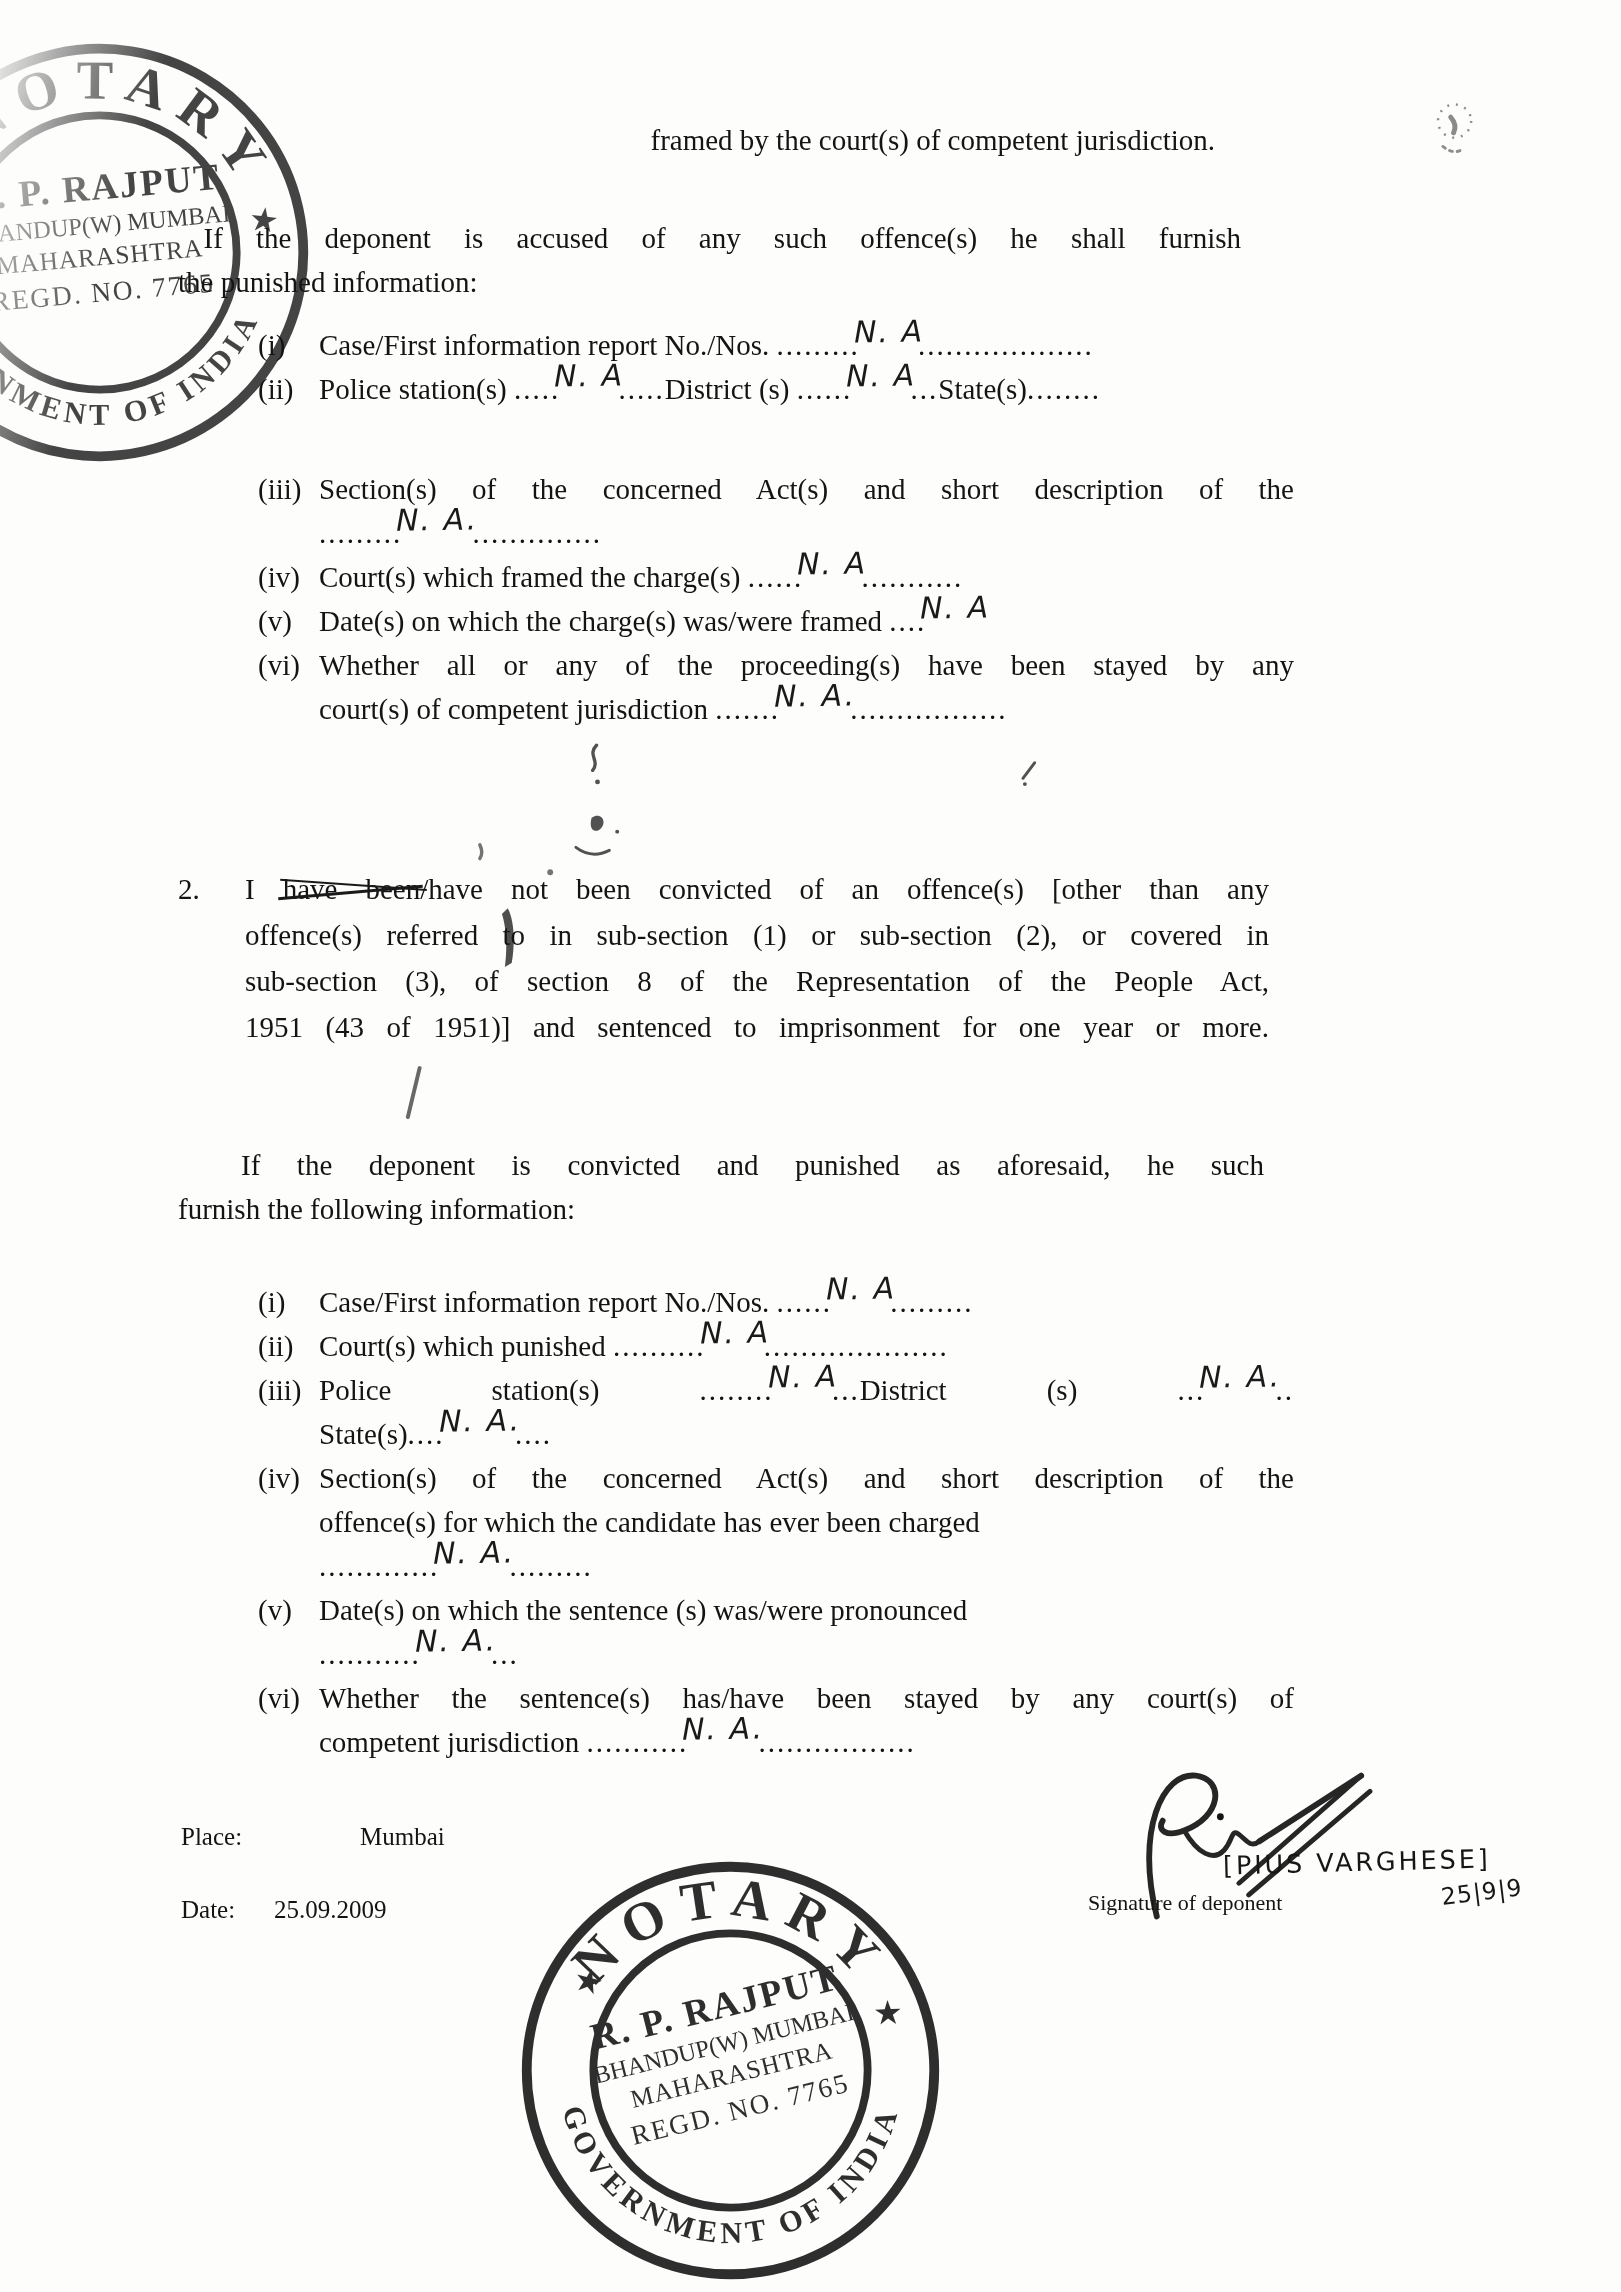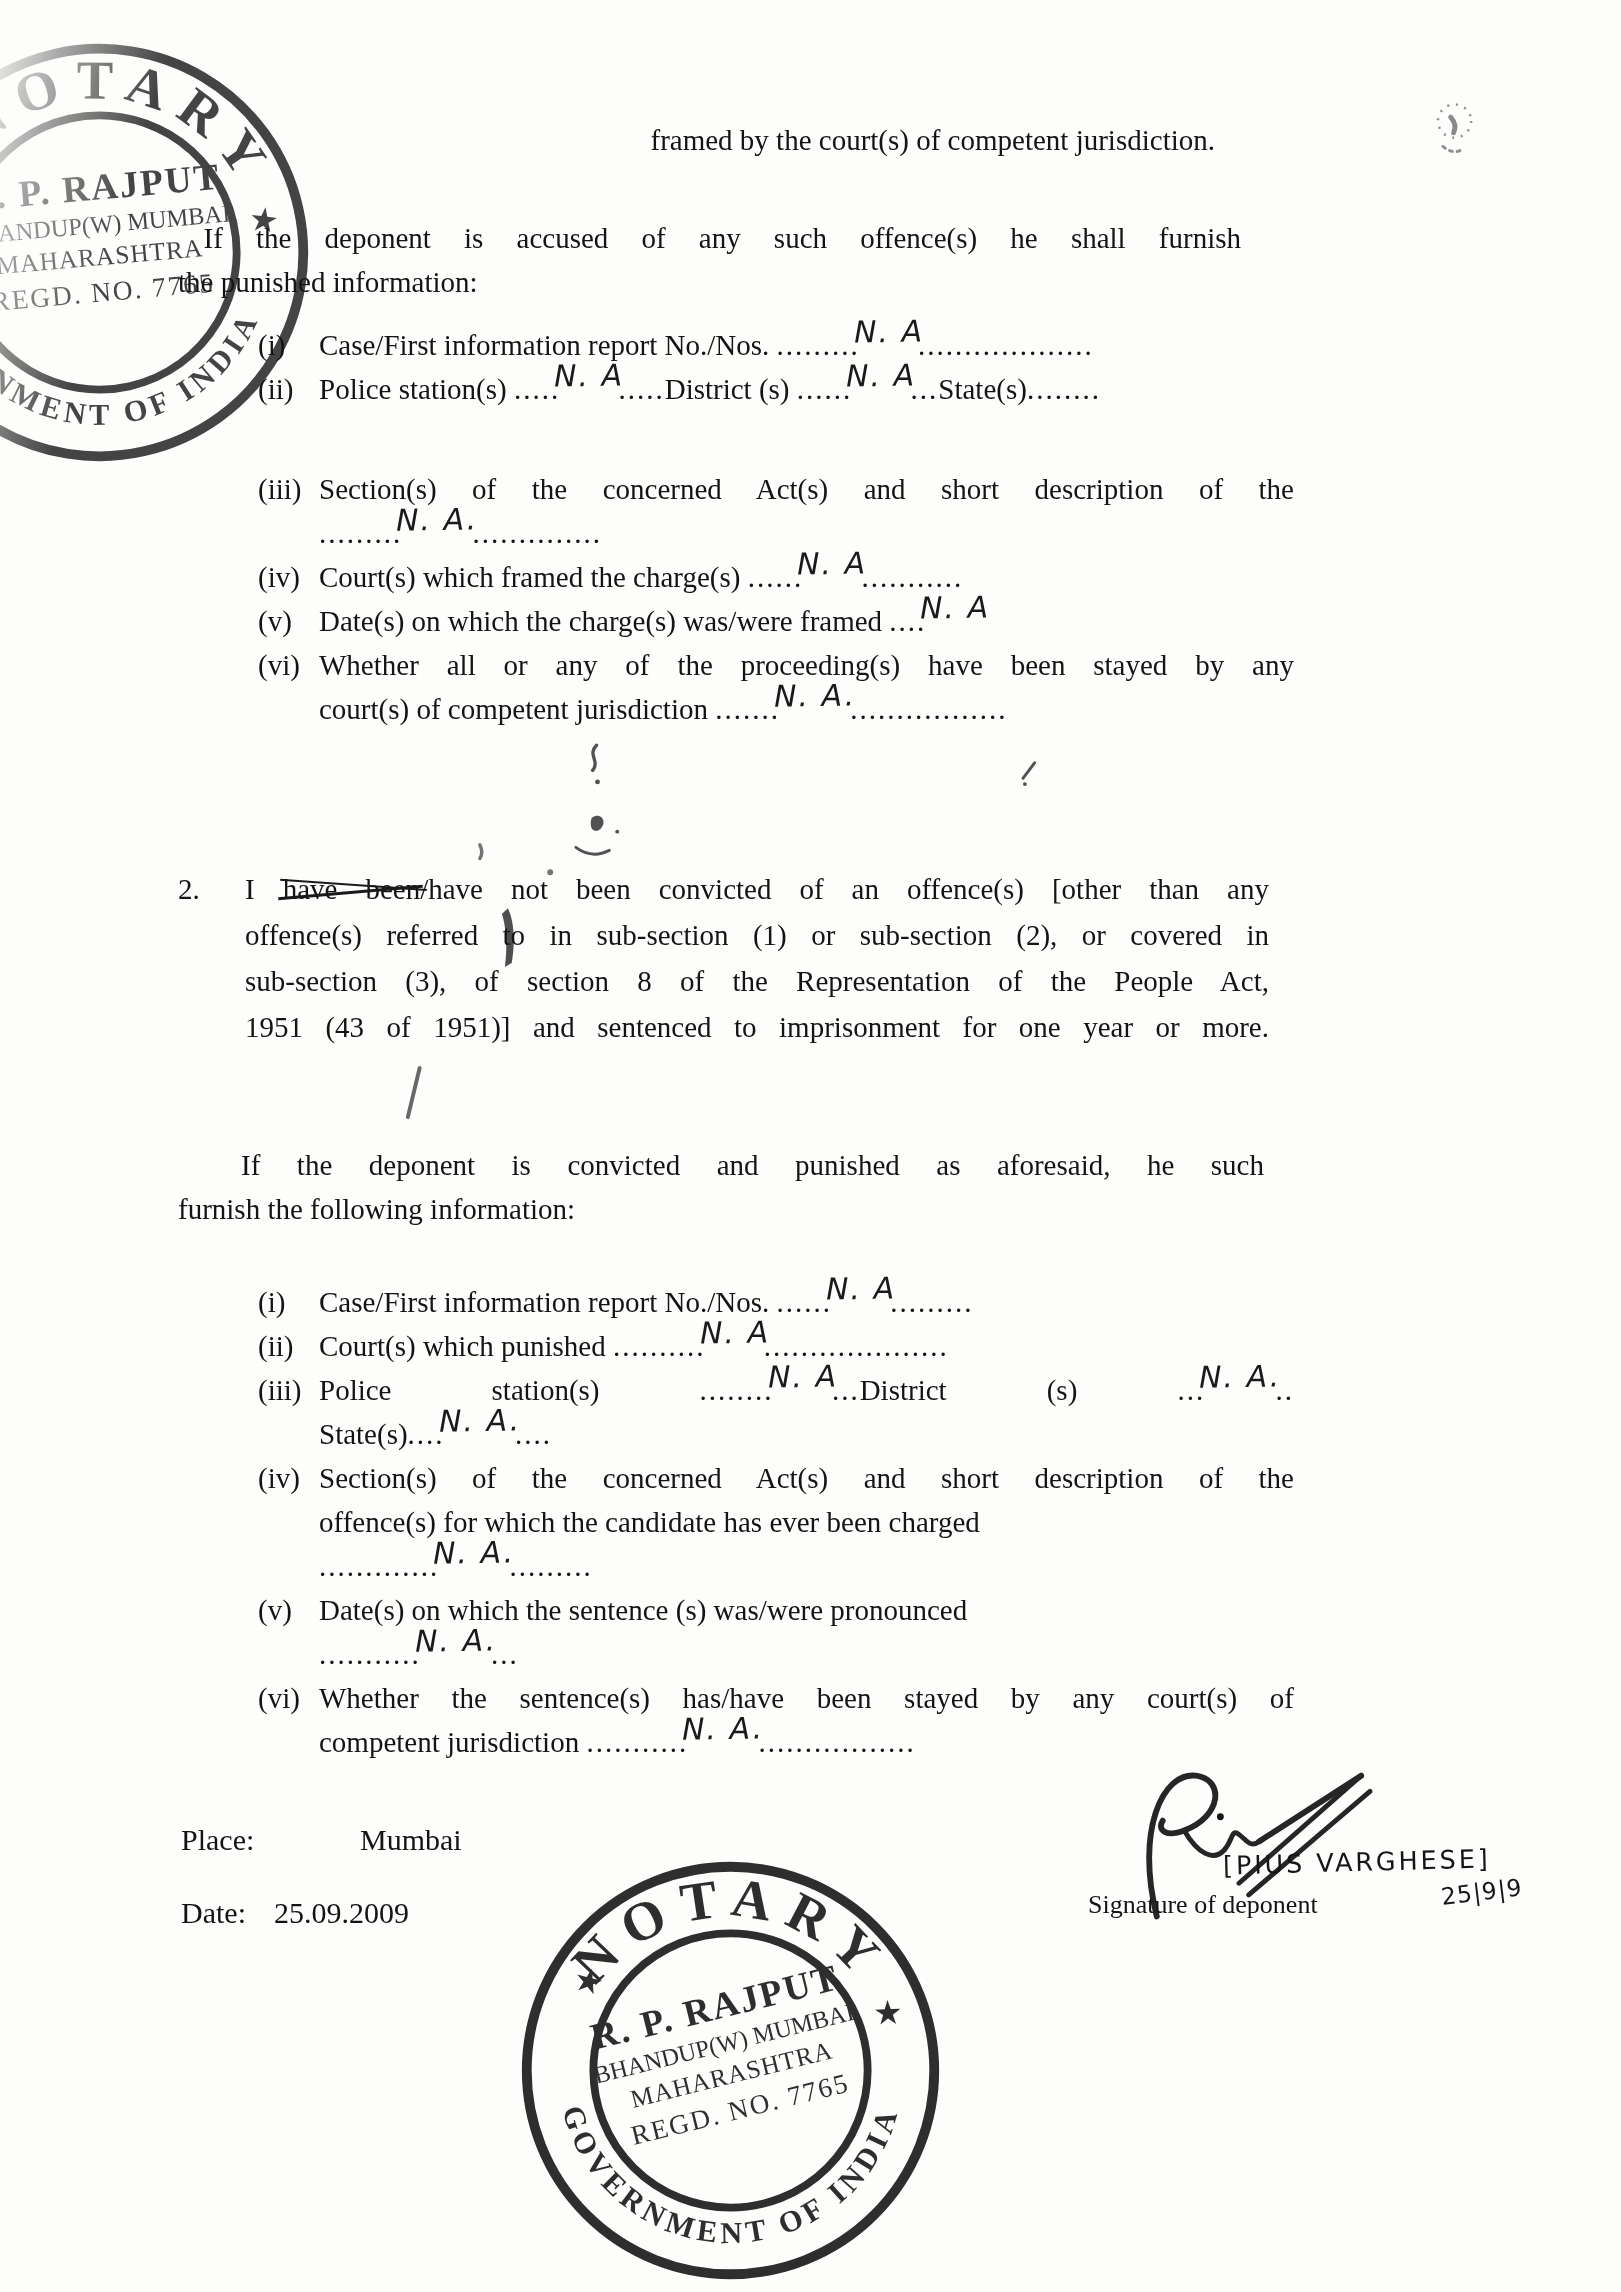--- a/index.html
+++ b/index.html
@@ -17,27 +17,27 @@
   .st{position:relative;white-space:nowrap;}
   .st::before{content:"";position:absolute;left:-4.9px;right:-2.9px;top:55%;border-top:3.9px solid #1a1a1a;transform:rotate(-5deg);}
   .st::after{content:"";position:absolute;left:-2.9px;right:-6.9px;top:34%;border-top:2.9px solid #1a1a1a;transform:rotate(4deg);}
   .list{position:absolute;}
   .item{position:relative;padding-left:61px;}
   .ibody{width:975px;}
   #list1 .item:nth-child(3){margin-top:56px;}
   .num{position:absolute;left:0;top:0;line-height:44px;}
   #clause2 .cnum{position:absolute;left:0;top:0;line-height:46px;}
   #clause2 .cbody{margin-left:67px;width:1024px;}
-  .frow{position:absolute;font-size:30px;}
+  .frow{position:absolute;font-size:25px;}
   .flabel{display:inline-block;}
   #place-row .flabel{width:179px;}
   #date-row .flabel{width:93px;}
   .hand{font-family:"DejaVu Sans",sans-serif;color:#161616;}
   #sig-name{font-size:25.5px;letter-spacing:2.9px;transform:rotate(-1.5deg);}
-  #sig-caption{font-size:26px;}
+  #sig-caption{font-size:22px;}
   #sig-date{font-size:23.5px;transform:rotate(-7deg);letter-spacing:1px;}
   .stamp-svg text{font-family:"Liberation Serif","DejaVu Serif",serif;}
   .top-stamp{position:absolute;left:-116px;top:37px;width:431px;height:431px;transform:rotate(9deg);opacity:.82;
      -webkit-mask-image:linear-gradient(97deg,transparent 14%,rgba(0,0,0,.55) 34%,#000 52%);
      mask-image:linear-gradient(97deg,transparent 14%,rgba(0,0,0,.55) 34%,#000 52%);}
   .bottom-stamp{position:absolute;left:515px;top:1855px;width:431px;height:431px;opacity:.9;}
   .smudge{position:absolute;opacity:.75;}
 </style>
 </head>
 <body>

